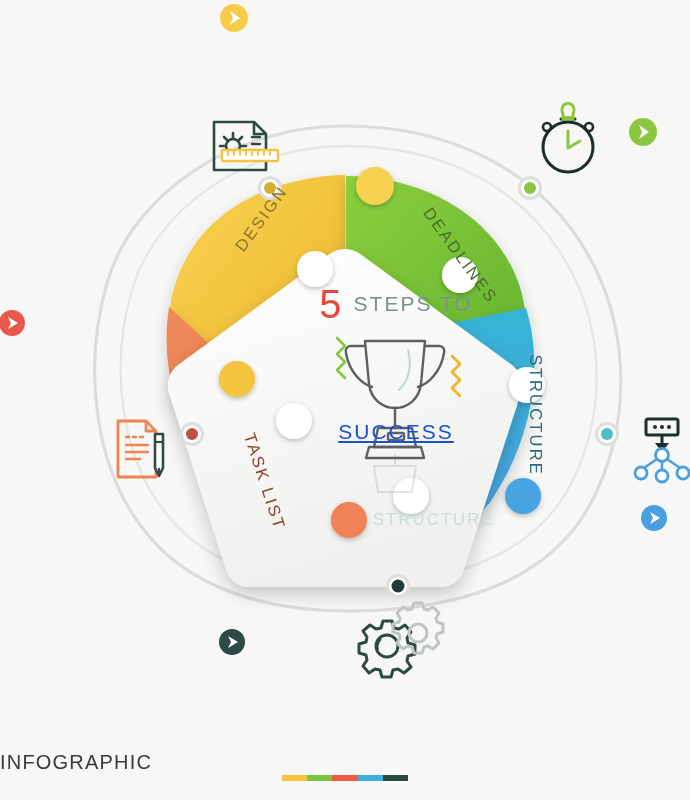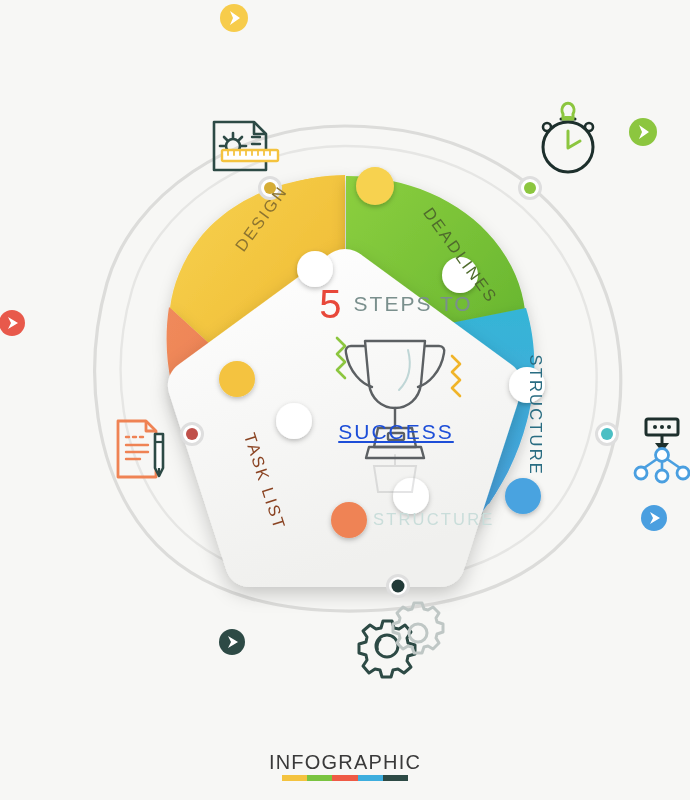--- a/index.html
+++ b/index.html
@@ -76,21 +76,21 @@
   .plabel.structure { left: 535px; top: 345px; color: #2a6d82; transform: rotate(90deg);  transform-origin: left center; }
   .plabel.manage    { left: 373px; top: 510px; color: #c9ddda; }
   .plabel.tasklist  { left: 249px; top: 424px; color: #8a4322; transform: rotate(72deg);  transform-origin: left center; }
 
   
   .footer {
     position: absolute;
     left: 0;
     top: 752px;
     width: 690px;
-    text-align: center;
+    text-align: left;
   }
   .footer-top {
     font-size: 20px;
     letter-spacing: 1.2px;
     color: #3a3a3a;
     line-height: 1.05;
   }
   .footer-bar {
     width: 126px;
     height: 6px;

